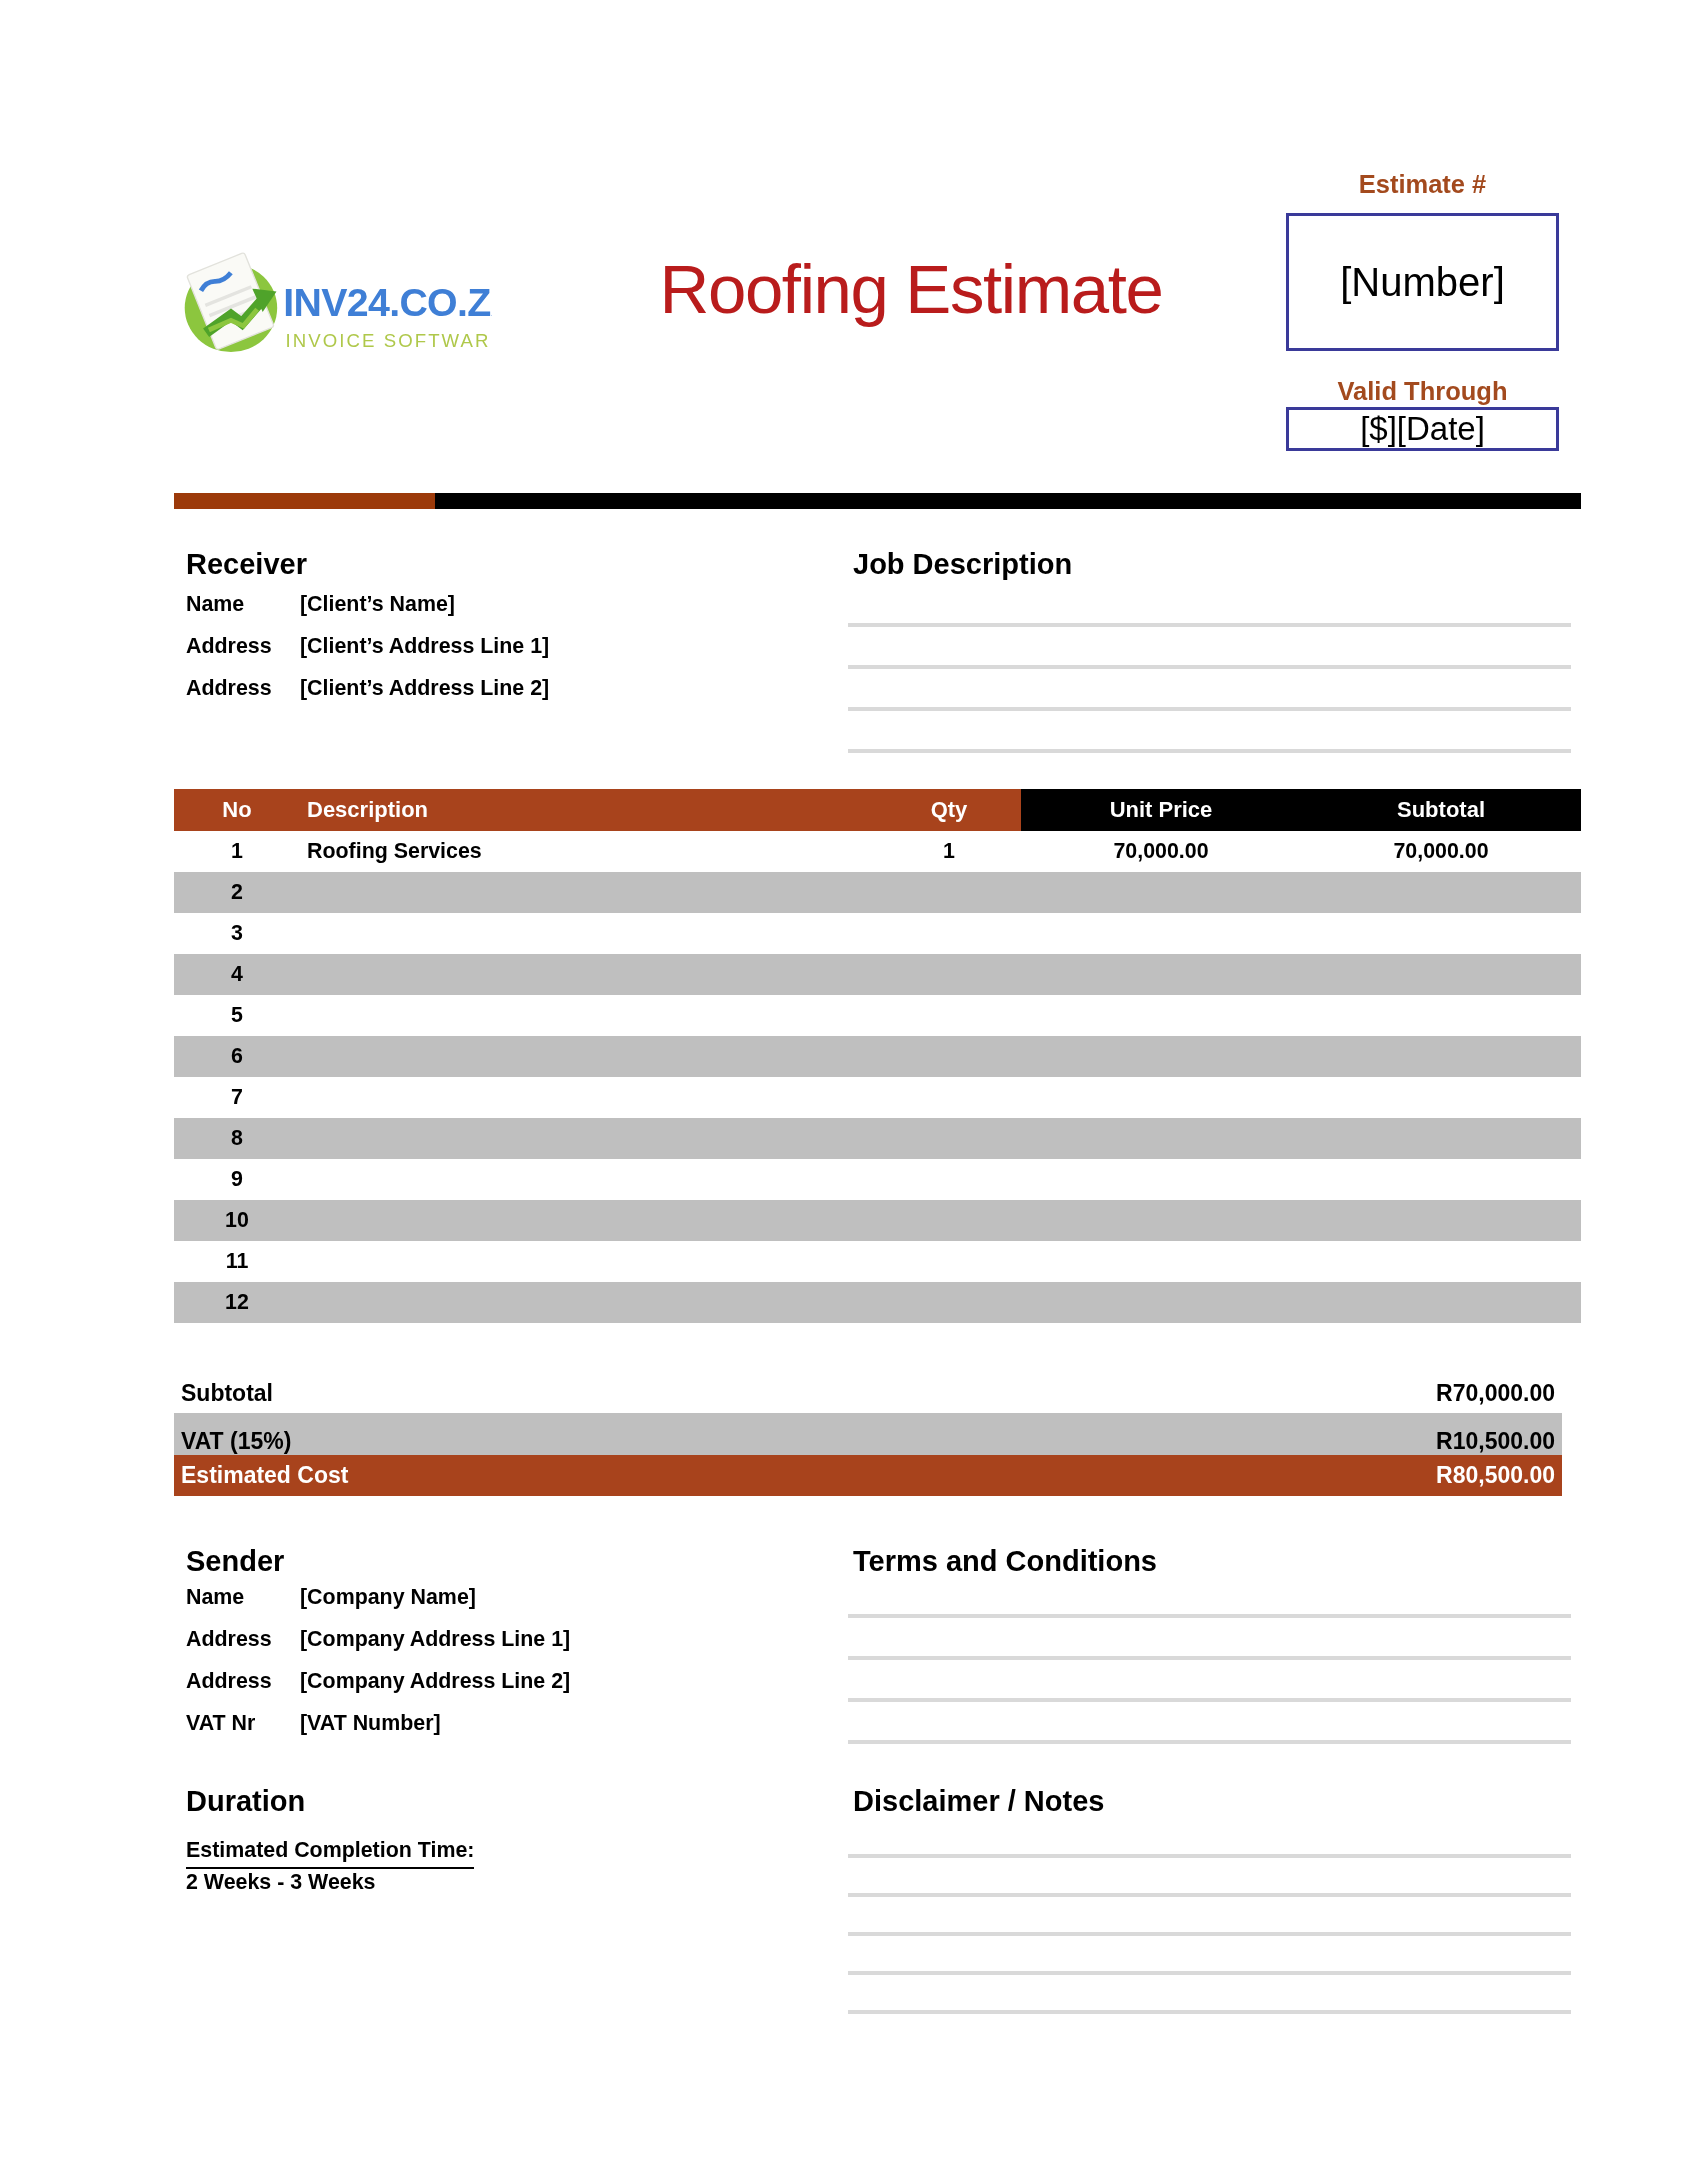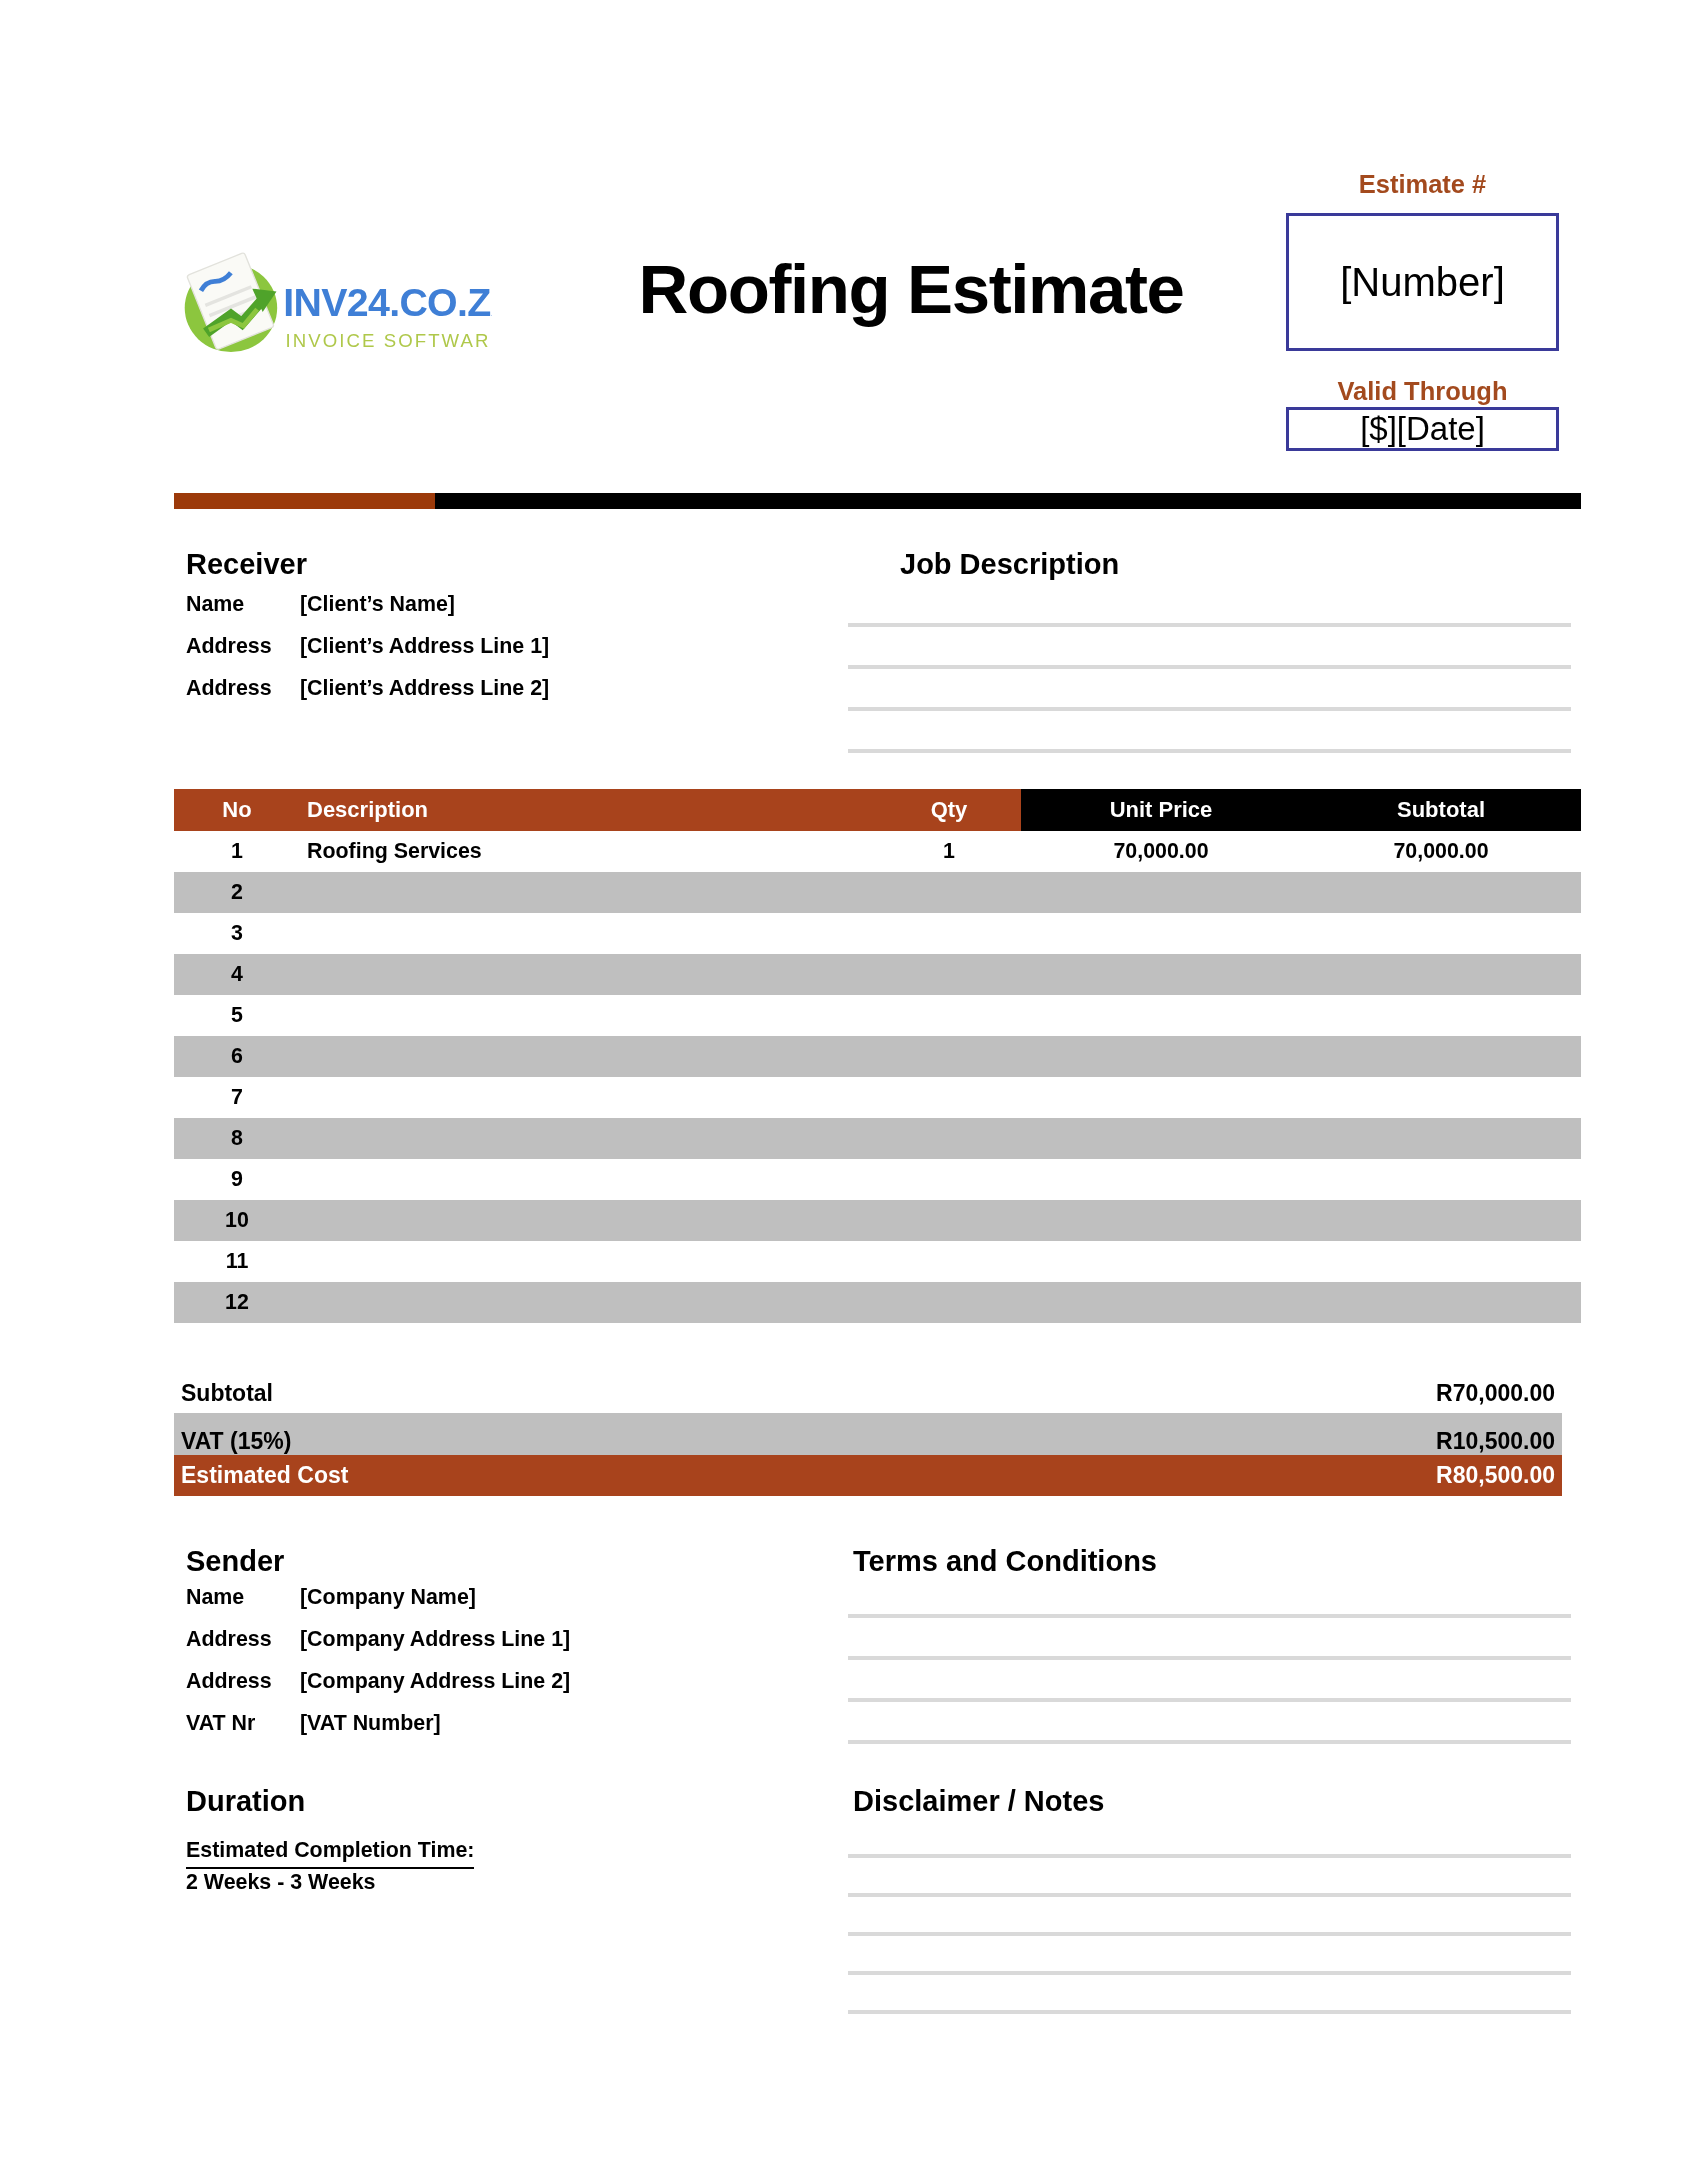--- a/index.html
+++ b/index.html
@@ -8,21 +8,21 @@
     --header-black:#000000; --logo-blue:#3F7FD6; --logo-green:#8CC63E;
     --logo-text-green:#AFC84A;
   }
   *{margin:0;padding:0;box-sizing:border-box;}
   body{background:#fff;font-family:"Liberation Sans",sans-serif;color:#000;}
   .page{position:relative;width:1707px;height:2183px;background:#ffffff;overflow:hidden;}
 
   
   .logo{position:absolute;left:181px;top:250px;width:311px;height:109px;}
   .title{position:absolute;left:566px;top:250px;width:690px;text-align:center;
-         font-size:69px;font-weight:700;letter-spacing:-1.4px;color:#000000;line-height:1.15;}
+         font-size:69px;font-weight:400;letter-spacing:-1.4px;color:#b91c1c;line-height:1.15;}
   .field-label{position:absolute;left:1286px;width:273px;text-align:center;
                font-size:25.5px;font-weight:700;color:var(--rust-label);}
   .estimate-label{top:170px;}
   .valid-label{top:377px;}
   .fill-box{position:absolute;left:1286px;width:273px;background:#fff;
             border:3.5px solid var(--box-border);display:flex;align-items:center;justify-content:center;}
   .number-box{top:213px;height:138px;font-size:40px;font-weight:500;}
   .date-box{top:407px;height:44px;font-size:33px;font-weight:500;}
 
   .bar{position:absolute;left:174px;top:493px;width:1407px;height:16px;display:flex;}
@@ -122,21 +122,21 @@
     <div class="frow">
       <span class="lbl">Address</span>
       <span class="val">[Client’s Address Line 1]</span>
     </div>
     <div class="frow">
       <span class="lbl">Address</span>
       <span class="val">[Client’s Address Line 2]</span>
     </div>
   </div>
 
-  <div class="sec-heading" style="left:900px;top:548px;text-align:right;">Job Description</div>
+  <div class="sec-heading" style="left:853px;top:548px;text-align:right;">Job Description</div>
   <div class="lines" style="left:848px;top:623px;width:723px;">
       <div class="line"></div>
       <div class="line"></div>
       <div class="line"></div>
       <div class="line"></div>
     </div>
 
   <div class="thead">
     <div class="hcell h-no">No</div>
     <div class="hcell h-desc">Description</div>

